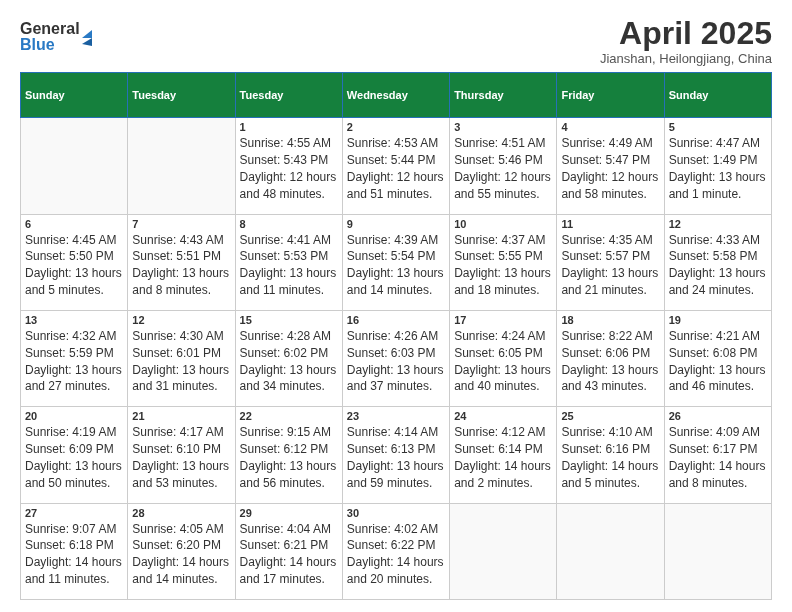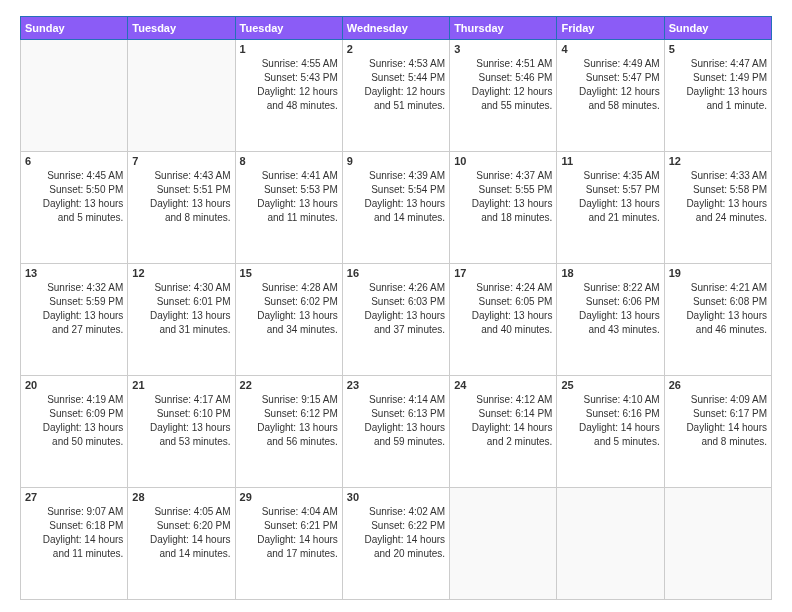--- a/index.html
+++ b/index.html
@@ -41,25 +41,25 @@
       color: #555;
     }
     .calendar {
       flex: 1;
       border: 1px solid #ccc;
       border-collapse: collapse;
       width: 100%;
       table-layout: fixed;
     }
     .calendar th {
-      background-color: #8b5cf6;
+      background-color: #15803d;
       color: #fff;
       font-size: 11px;
       font-weight: bold;
-      padding: 5px 4px;
+      padding: 16px 4px;
       text-align: left;
       border: 1px solid #2570b8;
     }
     .calendar td {
       border: 1px solid #ccc;
       vertical-align: top;
       padding: 3px 4px;
       font-size: 9.5px;
       color: #333;
       height: 80px;
@@ -68,30 +68,45 @@
       background: #f9f9f9;
     }
     .day-num {
       font-size: 11px;
       font-weight: bold;
       color: #333;
       display: block;
       margin-bottom: 2px;
     }
     .day-info {
-      font-size: 10px;
+      font-size: 12px;
       color: #333;
       line-height: 1.4;
-      text-align: right;
     }
   </style>
 </head>
 <body>
 
 <div class="page">
+  <div class="header">
+    <div class="logo">
+      <div>
+        <svg width="90" height="42" viewBox="0 0 90 42">
+          <text x="0" y="18" font-family="Arial" font-size="16" font-weight="bold" fill="#333">General</text>
+          <text x="0" y="34" font-family="Arial" font-size="16" font-weight="bold" fill="#2979c4">Blue</text>
+          <polygon points="62,22 72,14 72,22" fill="#2979c4"></polygon>
+          <polygon points="62,28 72,22 72,30" fill="#1a5fa0"></polygon>
+        </svg>
+      </div>
+    </div>
+    <div class="title-block">
+      <div class="main-title">April 2025</div>
+      <div class="subtitle">Jianshan, Heilongjiang, China</div>
+    </div>
+  </div>
 
   <table class="calendar">
     <thead>
       <tr>
         <th>Sunday</th>
         <th>Tuesday</th>
         <th>Tuesday</th>
         <th>Wednesday</th>
         <th>Thursday</th>
         <th>Friday</th>

